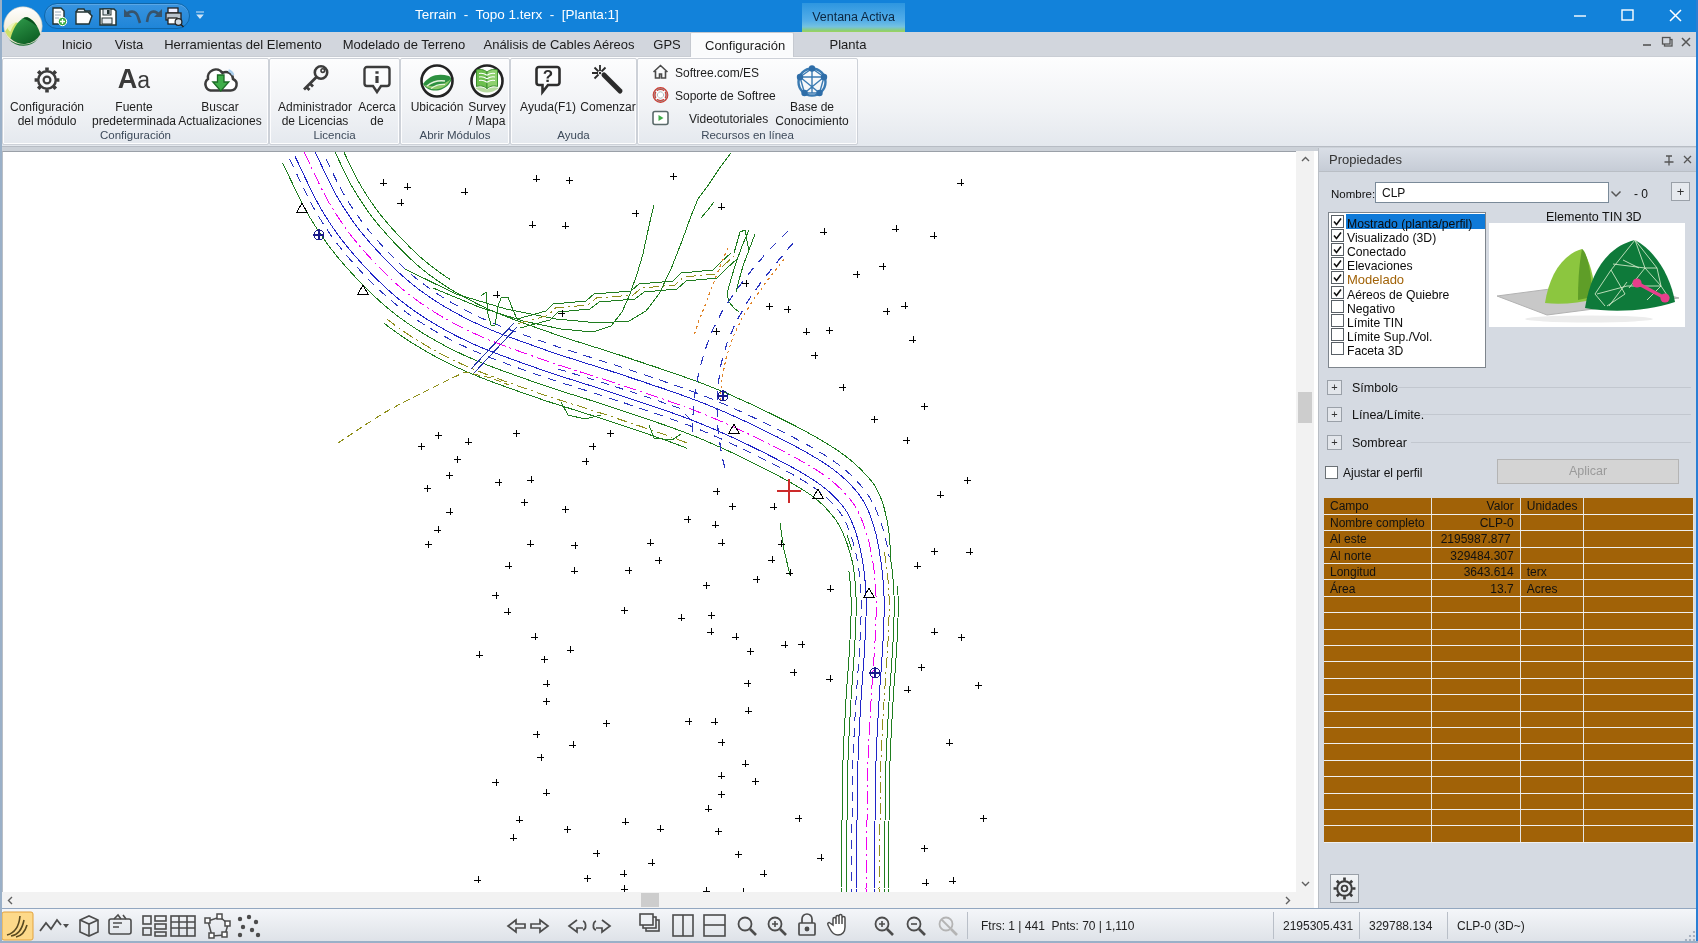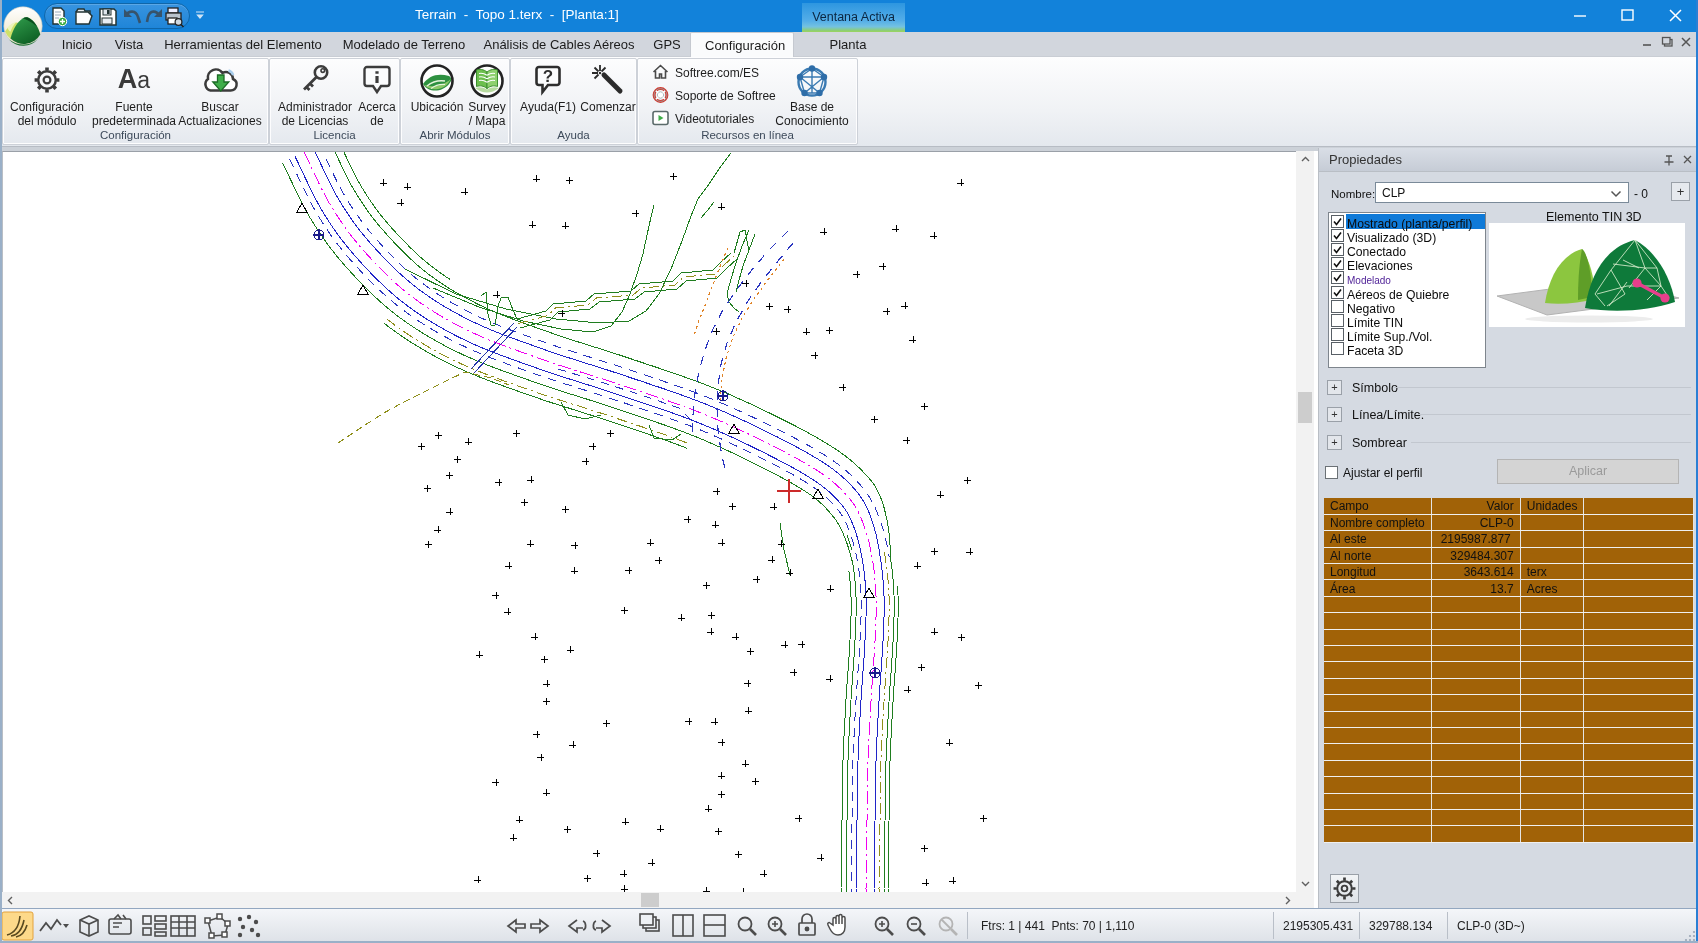--- a/index.html
+++ b/index.html
@@ -220,21 +220,21 @@
           </svg></span><span style="margin-left:6px">Softree.com/ES</span></div>
       <div class="smallitem" style="left:652px;top:30px"><span style="display:inline-block;vertical-align:-3px"><svg width="17" height="16" viewBox="0 0 17 16">
             <circle cx="8.5" cy="8" r="6.4" fill="none" stroke="#cf3a30" stroke-width="3"></circle>
             <circle cx="8.5" cy="8" r="6.4" fill="none" stroke="#9aa" stroke-width="0.8"></circle>
             <circle cx="8.5" cy="8" r="3.2" fill="#fff" stroke="#9aa" stroke-width="0.8"></circle>
             <path d="M4 3.8l2.2 2.2M13 3.8l-2.2 2.2M4 12.2l2.2-2.2M13 12.2l-2.2-2.2" stroke="#fff" stroke-width="1.6"></path>
           </svg></span><span style="margin-left:6px">Soporte de Softree</span></div>
       <div class="smallitem" style="left:652px;top:53px"><span style="display:inline-block;vertical-align:-3px"><svg width="17" height="16" viewBox="0 0 17 16">
             <rect x="1" y="1.5" width="15" height="13" rx="2" fill="#fff" stroke="#5a6a6a" stroke-width="1.6"></rect>
             <path d="M6.5 5l5 3-5 3z" fill="#3fae49"></path>
-          </svg></span><span style="margin-left:6px">Videotutoriales</span></div>
+          </svg></span><span style="margin-left:20px">Videotutoriales</span></div>
     </div>
     <div class="abs" style="left:0;top:147px;width:1698px;height:4px;background:#ccd1d8"></div>
     <div id="canvas" class="abs">
       <svg width="1294" height="741" viewBox="0 0 1294 741" shape-rendering="crispEdges">
         <polyline points="301.0,0.0 302.3,2.6 303.8,5.6 305.4,9.0 307.1,12.7 308.9,16.6 310.9,20.7 312.9,25.0 315.0,29.3 317.1,33.7 319.3,38.0 321.5,42.3 323.7,46.4 325.8,50.3 328.0,54.0 330.1,57.5 332.3,60.9 334.4,64.2 336.6,67.5 338.8,70.7 341.0,73.9 343.2,77.1 345.6,80.2 347.9,83.3 350.4,86.4 352.9,89.5 355.5,92.7 358.2,95.8 361.0,99.0 363.9,102.2 366.9,105.5 369.9,108.8 373.1,112.1 376.3,115.5 379.6,118.8 382.9,122.1 386.4,125.4 389.8,128.7 393.4,131.9 396.9,135.0 400.6,138.1 404.3,141.1 408.0,144.0 411.8,146.8 415.6,149.6 419.4,152.3 423.4,154.9 427.3,157.5 431.4,160.1 435.4,162.6 439.6,165.0 443.8,167.4 448.1,169.8 452.4,172.1 456.9,174.5 461.4,176.7 466.0,179.0 470.7,181.2 475.5,183.4 480.4,185.5 485.3,187.6 490.4,189.6 495.5,191.6 500.6,193.6 505.8,195.5 511.1,197.4 516.4,199.3 521.8,201.3 527.2,203.2 532.6,205.1 538.0,207.0 543.5,208.9 549.0,210.8 554.6,212.7 560.3,214.5 566.0,216.4 571.7,218.2 577.5,220.0 583.3,221.8 589.1,223.6 594.9,225.5 600.7,227.3 606.5,229.2 612.3,231.1 618.0,233.0 623.7,234.9 629.5,236.9 635.4,238.8 641.2,240.8 647.1,242.7 652.9,244.7 658.8,246.7 664.6,248.7 670.3,250.7 676.0,252.7 681.7,254.8 687.2,256.8 692.7,258.9 698.0,261.0 703.3,263.1 708.5,265.3 713.7,267.5 718.8,269.7 723.8,271.9 728.8,274.2 733.8,276.4 738.6,278.7 743.4,281.0 748.1,283.2 752.7,285.4 757.2,287.7 761.7,289.8 766.0,292.0 770.3,294.1 774.5,296.3 778.6,298.4 782.7,300.5 786.7,302.7 790.7,304.8 794.5,306.9 798.2,309.0 801.9,311.0 805.4,313.1 808.7,315.1 812.0,317.1 815.1,319.1 818.0,321.0 820.8,322.9 823.4,324.8 825.8,326.6 828.2,328.4 830.3,330.2 832.4,332.0 834.4,333.8 836.2,335.5 838.0,337.2 839.7,339.0 841.4,340.7 842.9,342.5 844.5,344.2 846.0,346.0 847.4,347.8 848.8,349.5 850.0,351.2 851.2,352.9 852.2,354.6 853.2,356.2 854.2,357.9 855.1,359.7 855.9,361.4 856.8,363.2 857.6,365.0 858.4,367.0 859.2,368.9 860.0,371.0 860.8,373.1 861.6,375.3 862.3,377.6 863.1,379.9 863.8,382.3 864.5,384.7 865.1,387.1 865.8,389.6 866.4,392.1 866.9,394.7 867.5,397.2 868.0,399.8 868.5,402.4 869.0,405.0 869.5,407.6 869.9,410.3 870.3,412.9 870.7,415.6 871.0,418.3 871.3,421.0 871.6,423.8 871.9,426.6 872.1,429.4 872.4,432.3 872.6,435.2 872.7,438.1 872.9,441.0 873.0,444.0 873.1,447.0 873.1,450.0 873.2,453.0 873.2,456.0 873.1,459.0 873.1,462.1 873.0,465.2 872.9,468.3 872.8,471.6 872.7,474.9 872.5,478.3 872.3,481.7 872.2,485.3 872.0,489.0 871.8,492.8 871.6,496.8 871.3,500.9 871.0,505.0 870.8,509.3 870.4,513.7 870.1,518.1 869.8,522.5 869.5,527.0 869.2,531.4 868.8,535.9 868.5,540.3 868.3,544.7 868.0,549.0 867.8,553.3 867.5,557.6 867.3,561.9 867.0,566.1 866.8,570.4 866.5,574.7 866.3,579.0 866.1,583.3 865.9,587.6 865.7,591.9 865.5,596.1 865.3,600.4 865.2,604.7 865.0,609.0 864.9,613.3 864.8,617.5 864.7,621.7 864.6,625.8 864.5,630.0 864.4,634.1 864.4,638.3 864.3,642.5 864.3,646.8 864.2,651.1 864.2,655.4 864.1,659.9 864.1,664.4 864.0,669.0 863.9,673.9 863.8,679.1 863.8,684.5 863.7,690.1 863.6,695.9 863.5,701.7 863.4,707.4 863.4,713.0 863.3,718.4 863.2,723.5 863.1,728.4 863.1,732.8 863.0,736.7 863.0,740.0" fill="none" stroke="#f000f0" stroke-width="1" stroke-dasharray="13 4 2 4"></polyline>
 <polyline points="310.0,-4.4 311.3,-1.8 312.8,1.3 314.4,4.8 316.1,8.5 318.0,12.4 319.9,16.5 321.9,20.7 324.0,25.0 326.1,29.3 328.2,33.5 330.3,37.6 332.4,41.6 334.5,45.4 336.6,48.9 338.6,52.2 340.7,55.5 342.8,58.8 344.9,62.0 347.0,65.1 349.1,68.1 351.3,71.2 353.6,74.2 355.8,77.2 358.2,80.2 360.6,83.2 363.1,86.2 365.8,89.3 368.5,92.4 371.3,95.5 374.2,98.8 377.3,102.0 380.3,105.2 383.5,108.5 386.7,111.7 389.9,115.0 393.2,118.2 396.6,121.3 400.0,124.4 403.5,127.4 407.0,130.4 410.5,133.3 414.1,136.1 417.7,138.8 421.4,141.4 425.1,144.0 428.9,146.6 432.7,149.1 436.6,151.6 440.6,154.0 444.6,156.4 448.7,158.7 452.9,161.0 457.1,163.3 461.5,165.6 465.9,167.8 470.3,170.0 474.9,172.1 479.5,174.2 484.3,176.3 489.1,178.3 494.0,180.3 499.1,182.3 504.1,184.2 509.3,186.1 514.5,188.0 519.8,189.9 525.1,191.8 530.5,193.7 535.9,195.7 541.3,197.6 546.7,199.5 552.2,201.3 557.7,203.2 563.4,205.0 569.0,206.8 574.7,208.6 580.5,210.5 586.3,212.3 592.1,214.1 597.9,216.0 603.8,217.8 609.6,219.7 615.4,221.6 621.2,223.5 626.9,225.5 632.7,227.4 638.5,229.3 644.4,231.3 650.2,233.3 656.1,235.2 662.0,237.2 667.8,239.2 673.6,241.3 679.4,243.3 685.1,245.4 690.7,247.5 696.3,249.6 701.7,251.7 707.1,253.9 712.3,256.1 717.6,258.3 722.8,260.5 727.9,262.8 733.0,265.1 737.9,267.4 742.8,269.6 747.7,271.9 752.4,274.2 757.1,276.4 761.6,278.7 766.1,280.9 770.5,283.1 774.8,285.2 779.0,287.4 783.2,289.5 787.4,291.7 791.4,293.8 795.4,296.0 799.3,298.1 803.1,300.2 806.9,302.4 810.4,304.5 813.9,306.5 817.3,308.6 820.5,310.7 823.6,312.7 826.5,314.7 829.3,316.7 831.9,318.7 834.4,320.6 836.8,322.6 839.0,324.5 841.1,326.4 843.2,328.3 845.1,330.2 846.9,332.0 848.7,333.9 850.4,335.8 852.1,337.7 853.7,339.6 855.3,341.5 856.8,343.5 858.1,345.5 859.4,347.4 860.6,349.4 861.7,351.4 862.7,353.3 863.7,355.3 864.6,357.3 865.5,359.3 866.3,361.3 867.1,363.4 867.9,365.5 868.6,367.7 869.4,370.0 870.2,372.4 871.0,374.8 871.7,377.3 872.3,379.8 873.0,382.3 873.6,384.9 874.1,387.5 874.7,390.2 875.2,392.8 875.7,395.5 876.2,398.2 876.6,400.9 877.0,403.6 877.4,406.3 877.8,409.0 878.2,411.8 878.6,414.5 878.9,417.3 879.3,420.1 879.6,423.0 879.9,425.9 880.1,428.8 880.3,431.7 880.5,434.6 880.7,437.6 880.9,440.7 881.0,443.7 881.1,446.8 881.1,449.9 881.2,452.9 881.2,456.0 881.1,459.1 881.1,462.3 881.0,465.4 880.9,468.6 880.8,471.9 880.6,475.2 880.5,478.6 880.3,482.1 880.2,485.7 880.0,489.4 879.8,493.3 879.6,497.3 879.3,501.4 879.0,505.6 878.7,509.9 878.4,514.2 878.1,518.6 877.8,523.1 877.5,527.5 877.1,532.0 876.8,536.4 876.5,540.8 876.2,545.2 876.0,549.5 875.7,553.8 875.5,558.0 875.2,562.3 875.0,566.6 874.8,570.9 874.5,575.1 874.3,579.4 874.1,583.7 873.9,588.0 873.7,592.2 873.5,596.5 873.3,600.7 873.1,605.0 873.0,609.3 872.9,613.5 872.7,617.7 872.7,621.8 872.6,626.0 872.5,630.1 872.4,634.3 872.4,638.4 872.3,642.6 872.3,646.8 872.2,651.1 872.2,655.5 872.1,660.0 872.1,664.5 872.0,669.1 871.9,674.0 871.8,679.2 871.8,684.6 871.7,690.3 871.6,696.0 871.5,701.8 871.4,707.5 871.4,713.1 871.3,718.5 871.2,723.7 871.1,728.5 871.1,732.9 871.0,736.8 871.0,740.1" fill="none" stroke="#2024c8" stroke-width="1"></polyline>
 <polyline points="292.0,4.4 293.3,7.0 294.7,9.9 296.3,13.3 298.0,16.9 299.9,20.9 301.8,25.0 303.9,29.3 306.0,33.7 308.1,38.1 310.3,42.6 312.6,46.9 314.9,51.2 317.2,55.3 319.4,59.1 321.6,62.8 323.8,66.3 326.0,69.7 328.3,73.1 330.5,76.4 332.8,79.7 335.2,83.0 337.6,86.2 340.0,89.4 342.6,92.6 345.2,95.9 347.9,99.1 350.6,102.4 353.5,105.6 356.5,108.9 359.5,112.3 362.6,115.7 365.9,119.1 369.1,122.5 372.5,125.9 376.0,129.3 379.5,132.7 383.1,136.0 386.7,139.3 390.4,142.6 394.2,145.8 398.0,148.9 401.9,151.9 405.8,154.9 409.8,157.7 413.8,160.5 417.8,163.3 421.9,165.9 426.1,168.6 430.3,171.1 434.6,173.7 438.9,176.1 443.3,178.6 447.8,181.0 452.3,183.4 456.9,185.7 461.7,188.0 466.5,190.3 471.4,192.5 476.4,194.7 481.5,196.8 486.7,198.9 491.9,200.9 497.1,202.9 502.4,204.9 507.7,206.8 513.1,208.8 518.4,210.7 523.8,212.6 529.2,214.5 534.7,216.4 540.2,218.4 545.8,220.3 551.5,222.2 557.2,224.0 562.9,225.9 568.7,227.7 574.5,229.5 580.3,231.4 586.1,233.2 591.9,235.0 597.7,236.9 603.4,238.7 609.1,240.6 614.8,242.5 620.6,244.4 626.4,246.4 632.2,248.3 638.0,250.3 643.9,252.2 649.7,254.2 655.5,256.1 661.3,258.1 667.0,260.1 672.6,262.1 678.2,264.2 683.7,266.2 689.0,268.2 694.3,270.3 699.5,272.4 704.6,274.5 709.7,276.7 714.8,278.9 719.8,281.1 724.7,283.3 729.6,285.5 734.4,287.8 739.1,290.0 743.8,292.2 748.3,294.4 752.8,296.6 757.2,298.8 761.5,300.9 765.8,303.1 769.9,305.2 774.0,307.3 778.1,309.4 782.0,311.5 785.9,313.6 789.7,315.6 793.3,317.7 796.9,319.7 800.3,321.7 803.5,323.6 806.7,325.6 809.6,327.4 812.4,329.3 815.0,331.1 817.5,332.8 819.8,334.6 821.9,336.2 823.9,337.9 825.8,339.5 827.6,341.1 829.3,342.7 830.9,344.3 832.5,345.9 834.0,347.5 835.5,349.1 836.9,350.8 838.3,352.4 839.6,354.0 840.8,355.5 841.8,357.0 842.8,358.4 843.7,359.8 844.6,361.2 845.4,362.7 846.2,364.2 846.9,365.7 847.7,367.3 848.4,369.0 849.1,370.8 849.9,372.6 850.7,374.6 851.4,376.6 852.1,378.6 852.8,380.7 853.5,382.9 854.2,385.1 854.8,387.3 855.4,389.6 856.0,392.0 856.6,394.4 857.2,396.8 857.7,399.3 858.2,401.8 858.7,404.2 859.2,406.8 859.6,409.3 860.0,411.8 860.4,414.4 860.7,416.9 861.1,419.5 861.4,422.2 861.7,424.8 861.9,427.5 862.2,430.2 862.4,433.0 862.6,435.8 862.7,438.6 862.9,441.5 863.0,444.4 863.1,447.2 863.1,450.1 863.2,453.0 863.2,455.9 863.1,458.9 863.1,461.9 863.0,464.9 862.9,468.0 862.8,471.2 862.7,474.5 862.5,477.8 862.4,481.3 862.2,484.8 862.0,488.5 861.8,492.3 861.6,496.2 861.3,500.2 861.1,504.4 860.8,508.6 860.5,512.9 860.2,517.3 859.8,521.8 859.5,526.2 859.2,530.7 858.9,535.2 858.6,539.6 858.3,544.1 858.0,548.4 857.8,552.7 857.5,557.0 857.3,561.3 857.0,565.6 856.8,569.9 856.6,574.2 856.3,578.5 856.1,582.8 855.9,587.1 855.7,591.4 855.5,595.7 855.3,600.0 855.2,604.3 855.0,608.7 854.9,613.0 854.8,617.2 854.7,621.4 854.6,625.6 854.5,629.8 854.4,634.0 854.4,638.2 854.3,642.4 854.3,646.6 854.2,650.9 854.2,655.3 854.1,659.7 854.1,664.2 854.0,668.9 853.9,673.7 853.8,678.9 853.8,684.4 853.7,690.0 853.6,695.7 853.5,701.5 853.4,707.2 853.4,712.8 853.3,718.3 853.2,723.4 853.1,728.2 853.1,732.6 853.0,736.5 853.0,739.9" fill="none" stroke="#2024c8" stroke-width="1"></polyline>
 <polyline points="316.2,-7.6 317.6,-4.8 319.1,-1.7 320.7,1.8 322.5,5.5 324.3,9.4 326.2,13.5 328.2,17.7 330.3,21.9 332.3,26.2 334.4,30.3 336.5,34.4 338.6,38.3 340.6,41.9 342.6,45.3 344.6,48.5 346.6,51.8 348.7,55.0 350.7,58.1 352.8,61.1 354.9,64.1 357.0,67.0 359.2,70.0 361.4,72.9 363.7,75.8 366.0,78.7 368.5,81.7 371.0,84.7 373.7,87.7 376.5,90.8 379.4,94.0 382.4,97.2 385.4,100.4 388.5,103.6 391.6,106.8 394.8,110.0 398.1,113.1 401.3,116.2 404.7,119.2 408.0,122.1 411.4,125.0 414.9,127.8 418.3,130.5 421.9,133.1 425.4,135.7 429.1,138.3 432.8,140.8 436.5,143.2 440.3,145.6 444.2,148.0 448.1,150.3 452.1,152.6 456.2,154.9 460.4,157.1 464.6,159.3 469.0,161.5 473.4,163.7 477.8,165.8 482.4,167.8 487.0,169.9 491.8,171.8 496.6,173.8 501.6,175.7 506.6,177.7 511.7,179.6 516.9,181.5 522.2,183.3 527.5,185.2 532.8,187.1 538.3,189.1 543.6,191.0 549.0,192.8 554.4,194.7 559.9,196.5 565.5,198.3 571.2,200.2 576.9,202.0 582.6,203.8 588.4,205.6 594.2,207.4 600.0,209.3 605.9,211.1 611.8,213.0 617.6,214.9 623.4,216.9 629.1,218.8 634.9,220.7 640.7,222.7 646.6,224.6 652.5,226.6 658.4,228.6 664.3,230.6 670.1,232.6 676.0,234.7 681.8,236.7 687.5,238.8 693.2,240.9 698.8,243.0 704.3,245.2 709.7,247.4 715.1,249.6 720.4,251.9 725.6,254.1 730.8,256.4 735.9,258.7 740.9,261.0 745.8,263.3 750.7,265.6 755.5,267.9 760.1,270.1 764.7,272.4 769.2,274.6 773.6,276.8 777.9,279.0 782.2,281.1 786.4,283.3 790.6,285.5 794.7,287.7 798.8,289.8 802.7,292.0 806.6,294.1 810.3,296.3 814.0,298.4 817.6,300.6 821.0,302.7 824.3,304.8 827.5,306.9 830.5,309.0 833.4,311.1 836.2,313.1 838.8,315.2 841.3,317.2 843.6,319.2 845.9,321.2 848.0,323.2 850.0,325.2 852.0,327.2 853.8,329.2 855.6,331.1 857.4,333.1 859.1,335.1 860.7,337.2 862.4,339.3 863.9,341.4 865.4,343.5 866.7,345.6 868.0,347.7 869.1,349.9 870.3,352.0 871.3,354.1 872.3,356.2 873.2,358.3 874.1,360.5 875.0,362.6 875.9,364.9 876.8,367.3 877.7,369.8 878.5,372.3 879.3,374.9 880.1,377.5 880.9,380.2 881.6,382.8 882.3,385.5 882.9,388.2 883.5,391.0 884.1,393.7 884.7,396.5 885.2,399.2 885.7,402.0 886.2,404.8" fill="none" stroke="#2a35c0" stroke-width="1" stroke-dasharray="9 7"></polyline>
 <polyline points="286.7,7.1 287.9,9.6 289.3,12.5 290.9,15.8 292.6,19.5 294.4,23.4 296.4,27.6 298.4,31.9 300.6,36.3 302.8,40.8 305.0,45.3 307.3,49.7 309.6,54.1 312.0,58.3 314.3,62.2 316.5,65.9 318.8,69.5 321.0,73.0 323.3,76.4 325.6,79.8 327.9,83.2 330.3,86.5 332.8,89.8 335.3,93.1 337.9,96.4 340.5,99.7 343.3,103.0 346.1,106.3 349.0,109.6 352.0,113.0 355.1,116.3 358.3,119.8 361.5,123.2 364.8,126.7 368.3,130.1 371.8,133.6 375.3,137.0 379.0,140.4 382.7,143.8 386.5,147.1 390.4,150.4 394.3,153.6 398.3,156.7 402.3,159.7 406.3,162.6 410.4,165.5 414.5,168.3 418.7,171.0 422.9,173.7 427.2,176.3 431.5,178.8 436.0,181.4 440.4,183.8 445.0,186.3 449.6,188.7 454.3,191.1 459.1,193.4 464.0,195.7 469.0,198.0 474.1,200.2 479.2,202.4 484.4,204.5 489.7,206.5 495.0,208.5 500.3,210.5 505.7,212.5 511.0,214.4 516.4,216.3 521.8,218.2 527.2,220.2 532.7,222.1 538.2,224.0 543.9,226.0 549.6,227.9 555.3,229.7 561.1,231.6 566.9,233.4 572.7,235.3 578.5,237.1 584.3,238.9 590.1,240.7 595.8,242.6 601.6,244.4 607.2,246.3 612.9,248.2 618.7,250.1 624.5,252.0 630.3,254.0 636.1,255.9 642.0,257.9 647.8,259.9 653.6,261.8 659.3,263.8 665.0,265.8 670.6,267.8 676.1,269.8 681.6,271.8 686.9,273.8 692.1,275.9 697.2,277.9 702.3,280.0 707.4,282.2 712.4,284.4 717.3,286.5 722.2,288.7 727.0,291.0 731.8,293.2 736.5,295.4 741.2,297.6 745.7,299.8 750.2,302.0 754.6,304.2 758.8,306.3 763.0,308.4 767.2,310.5 771.3,312.6 775.3,314.7 779.2,316.8 783.0,318.8 786.8,320.9 790.4,322.9 793.9,324.9 797.2,326.8 800.4,328.8 803.5,330.6 806.3,332.5 809.1,334.3 811.6,336.0 813.9,337.7 816.1,339.3 818.2,340.9 820.1,342.5 821.9,344.0 823.6,345.6 825.2,347.1 826.7,348.6 828.2,350.1 829.6,351.6 831.0,353.1 832.4,354.7 833.7,356.3 834.9,357.7 836.0,359.1 837.0,360.4 837.9,361.7 838.7,362.9 839.5,364.2 840.2,365.5 841.0,366.8 841.7,368.2 842.4,369.7 843.1,371.3 843.9,372.9 844.6,374.7 845.4,376.6 846.2,378.5 846.9,380.4 847.6,382.4 848.3,384.5 849.0,386.6 849.6,388.8 850.3,391.0 850.9,393.3 851.5,395.6 852.1,398.0 852.6,400.3 853.2,402.8 853.7,405.2 854.2,407.6 854.6,410.1 855.1,412.6 855.4,415.1 855.8,417.6 856.1,420.2 856.4,422.7 856.7,425.3 857.0,428.0 857.2,430.7 857.4,433.4 857.6,436.1 857.8,438.9 857.9,441.7 858.0,444.5 858.1,447.4 858.1,450.2 858.2,453.0 858.2,455.9 858.1,458.8 858.1,461.8 858.0,464.8 857.9,467.8 857.8,471.0 857.7,474.2 857.5,477.6 857.4,481.0 857.2,484.6 857.0,488.3 856.8,492.0 856.6,495.9 856.4,499.9 856.1,504.0 855.8,508.3 855.5,512.6 855.2,517.0 854.8,521.4 854.5,525.9 854.2,530.4 853.9,534.8 853.6,539.3 853.3,543.7 853.0,548.1 852.8,552.4 852.5,556.7 852.3,561.0 852.0,565.3 851.8,569.6 851.6,573.9 851.3,578.2 851.1,582.5 850.9,586.9 850.7,591.2 850.5,595.5 850.3,599.8 850.2,604.2 850.0,608.5 849.9,612.8 849.8,617.1 849.7,621.3 849.6,625.5 849.5,629.7 849.4,633.9 849.4,638.1 849.3,642.3 849.3,646.6 849.2,650.9 849.2,655.2 849.1,659.7 849.1,664.2 849.0,668.8 848.9,673.6 848.9,678.8 848.8,684.3 848.7,689.9 848.6,695.7 848.5,701.4 848.4,707.2 848.4,712.8 848.3,718.2 848.2,723.3 848.1,728.2 848.1,732.6 848.0,736.5 848.0,739.8" fill="none" stroke="#2a35c0" stroke-width="1" stroke-dasharray="9 7"></polyline>
 <polyline points="326.1,-12.4 327.5,-9.7 329.0,-6.4 330.7,-2.9 332.4,0.8 334.3,4.7 336.2,8.8 338.1,12.9 340.2,17.1 342.2,21.3 344.2,25.4 346.3,29.3 348.2,33.0 350.1,36.4 352.0,39.6 353.9,42.7 355.9,45.9 357.9,49.0 359.9,51.9 361.8,54.9 363.8,57.7 365.9,60.6 367.9,63.4 370.1,66.2 372.3,69.0 374.5,71.8 376.9,74.6 379.4,77.5 382.0,80.4 384.7,83.5 387.5,86.6 390.4,89.7 393.3,92.8 396.3,95.9 399.4,99.0 402.5,102.1 405.6,105.1 408.8,108.1 412.0,111.0 415.2,113.8 418.5,116.5 421.7,119.2 425.0,121.8 428.4,124.3 431.8,126.8 435.3,129.2 438.9,131.6 442.5,134.0 446.1,136.3 449.9,138.6 453.7,140.8 457.5,143.0 461.5,145.2 465.5,147.4 469.7,149.5 473.9,151.7 478.2,153.8 482.4,155.8 486.8,157.8 491.3,159.7 495.9,161.7 500.7,163.6 505.5,165.5 510.5,167.4 515.5,169.2 520.7,171.1 525.9,173.0 531.2,174.9 536.5,176.8 541.9,178.7 547.3,180.6 552.6,182.4 557.9,184.3 563.4,186.1 568.9,187.9 574.5,189.7 580.2,191.5 585.9,193.3 591.7,195.1 597.5,196.9 603.4,198.8 609.3,200.7 615.2,202.6 621.1,204.5 626.9,206.5 632.6,208.4 638.4,210.3 644.2,212.3 650.1,214.2 656.0,216.2 661.9,218.2 667.8,220.2 673.7,222.2 679.6,224.3 685.5,226.4 691.3,228.5 697.1,230.6 702.8,232.8 708.4,235.0 713.9,237.2 719.3,239.5 724.7,241.7 730.0,244.0 735.2,246.4 740.4,248.7 745.5,251.0 750.5,253.3 755.4,255.7 760.2,258.0 765.0,260.3 769.6,262.5 774.1,264.8 778.5,267.0 782.9,269.2 787.2,271.3 791.5,273.5 795.7,275.8 799.9,278.0 804.0,280.2 808.0,282.4 812.0,284.6 815.8,286.8 819.6,289.0 823.3,291.2 826.8,293.4 830.3,295.6 833.7,297.8 836.9,300.0 839.9,302.2 842.9,304.4 845.6,306.6 848.3,308.7 850.9,310.9 853.3,313.1 855.6,315.3 857.8,317.4 859.9,319.6 861.9,321.7 863.8,323.8 865.7,325.9 867.5,328.1 869.4,330.3 871.1,332.7 872.6,335.3 874.0,337.8 875.3,340.3 876.4,342.9 877.5,345.3 878.5,347.8 879.4,350.3 880.1,352.7 880.9,355.1 881.5,357.4 882.1,359.8 882.7,362.2 883.3,364.9 883.9,367.6 884.4,370.4 884.9,373.2 885.3,376.0 885.7,378.8 886.1,381.7 886.4,384.5 886.6,387.4 886.8,390.2 887.0,393.1 887.2,396.0 887.3,398.9 887.4,401.7 887.4,404.6 887.7,407.5 888.1,410.3 888.5,413.2 888.9,416.1 889.2,419.0 889.5,422.0 889.8,424.9 890.1,427.9 890.3,431.0 890.5,434.0 890.7,437.1 890.9,440.2 891.0,443.4 891.1,446.6 891.1,449.7 891.2,452.9 891.2,456.1 891.1,459.3 891.1,462.5 891.0,465.7 890.9,469.0 890.8,472.3 890.6,475.6 890.5,479.1 890.3,482.6 890.2,486.2 890.0,489.9 889.8,493.8 889.5,497.9 889.3,502.0 889.0,506.3 888.7,510.6 888.4,515.0 888.1,519.4 887.8,523.8 887.4,528.3 887.1,532.7 886.8,537.1 886.5,541.5 886.2,545.8 886.0,550.1 885.7,554.3 885.5,558.6 885.2,562.9 885.0,567.2 884.7,571.4 884.5,575.7 884.3,579.9 884.1,584.2 883.9,588.4 883.7,592.7 883.5,596.9 883.3,601.1 883.1,605.4 883.0,609.6 882.9,613.8 882.7,617.9 882.6,622.1 882.6,626.2 882.5,630.3 882.4,634.4 882.4,638.5 882.3,642.7 882.3,647.0 882.2,651.3 882.2,655.6 882.1,660.1 882.1,664.6 882.0,669.3 881.9,674.1 881.8,679.3 881.8,684.8 881.7,690.4 881.6,696.1 881.5,701.9 881.4,707.6 881.4,713.2 881.3,718.6 881.2,723.8 881.1,728.6 881.1,733.0 881.0,736.9 881.0,740.2" fill="none" stroke="#1f7d1f" stroke-width="1"></polyline>
@@ -304,21 +304,21 @@
     </div>
     <div class="abs" style="left:1296px;top:892px;width:18px;height:16px;background:#f2f2f2"></div>
     <div id="panel" class="abs">
       <div id="phead" class="abs">Propiedades<svg class="abs" style="left:344px;top:6px" width="30" height="13" viewBox="0 0 30 13">
           <g stroke="#555" stroke-width="1.3" fill="none">
             <path d="M3 2h6M6 2v6M1.5 8h9M6 8v3.5"></path>
             <path d="M21 2l7 7M28 2l-7 7"></path>
           </g>
         </svg></div>
       <div class="ptext" style="left:12px;top:40px;font-size:11.5px">Nombre:</div>
-      <div class="pbox" style="left:56px;top:34px;width:254px;height:21px;border-color:#7a8a99">
+      <div class="pbox" style="left:56px;top:34px;width:234px;height:21px;border-color:#7a8a99">
         <div class="ptext" style="left:6px;top:3px">CLP</div>
         <svg class="abs" style="left:234px;top:7px" width="12" height="8" viewBox="0 0 12 8">
           <path d="M1.5 1.5L6 6l4.5-4.5" fill="none" stroke="#555" stroke-width="1.5"></path>
         </svg>
       </div>
       <div class="ptext" style="left:315px;top:39px">- 0</div>
       <div class="abs" style="left:352px;top:34px;width:19px;height:19px;background:#e6e9ee;border:1px solid #9aa0a8;text-align:center;line-height:17px;font-size:13px;color:#333">+</div>
       <div class="pbox" style="left:9px;top:64px;width:158px;height:156px;border-color:#7e858d">
         <div class="abs" style="left:1px;top:2px;width:154px;height:14px">
           <div class="abs" style="left:1px;top:0;width:13px;height:13px;background:#fff;border:1px solid #585f66">
@@ -351,21 +351,21 @@
             </svg>
           </div>
           <div class="abs" style="left:16px;top:-1px;height:15px;right:-1px;"><span style="font-size:12.2px;color:#0b0b0b;padding-left:1px">Elevaciones</span></div>
         </div>
         <div class="abs" style="left:1px;top:58.400000000000006px;width:154px;height:14px">
           <div class="abs" style="left:1px;top:0;width:13px;height:13px;background:#fff;border:1px solid #585f66">
             <svg width="11" height="11" viewBox="0 0 11 11">
               <path d="M2 5.5l2.5 3L9 2.5" fill="none" stroke="#111" stroke-width="1.6"></path>
             </svg>
           </div>
-          <div class="abs" style="left:16px;top:-1px;height:15px;right:-1px;"><span style="font-size:10px;color:#4c1d95;padding-left:1px">Modelado</span></div>
+          <div class="abs" style="left:16px;top:-1px;height:15px;right:-1px;"><span style="font-size:13px;color:#a16207;padding-left:1px">Modelado</span></div>
         </div>
         <div class="abs" style="left:1px;top:72.5px;width:154px;height:14px">
           <div class="abs" style="left:1px;top:0;width:13px;height:13px;background:#fff;border:1px solid #585f66">
             <svg width="11" height="11" viewBox="0 0 11 11">
               <path d="M2 5.5l2.5 3L9 2.5" fill="none" stroke="#111" stroke-width="1.6"></path>
             </svg>
           </div>
           <div class="abs" style="left:16px;top:-1px;height:15px;right:-1px;"><span style="font-size:12.2px;color:#0b0b0b;padding-left:1px">Aéreos de Quiebre</span></div>
         </div>
         <div class="abs" style="left:1px;top:86.6px;width:154px;height:14px">

